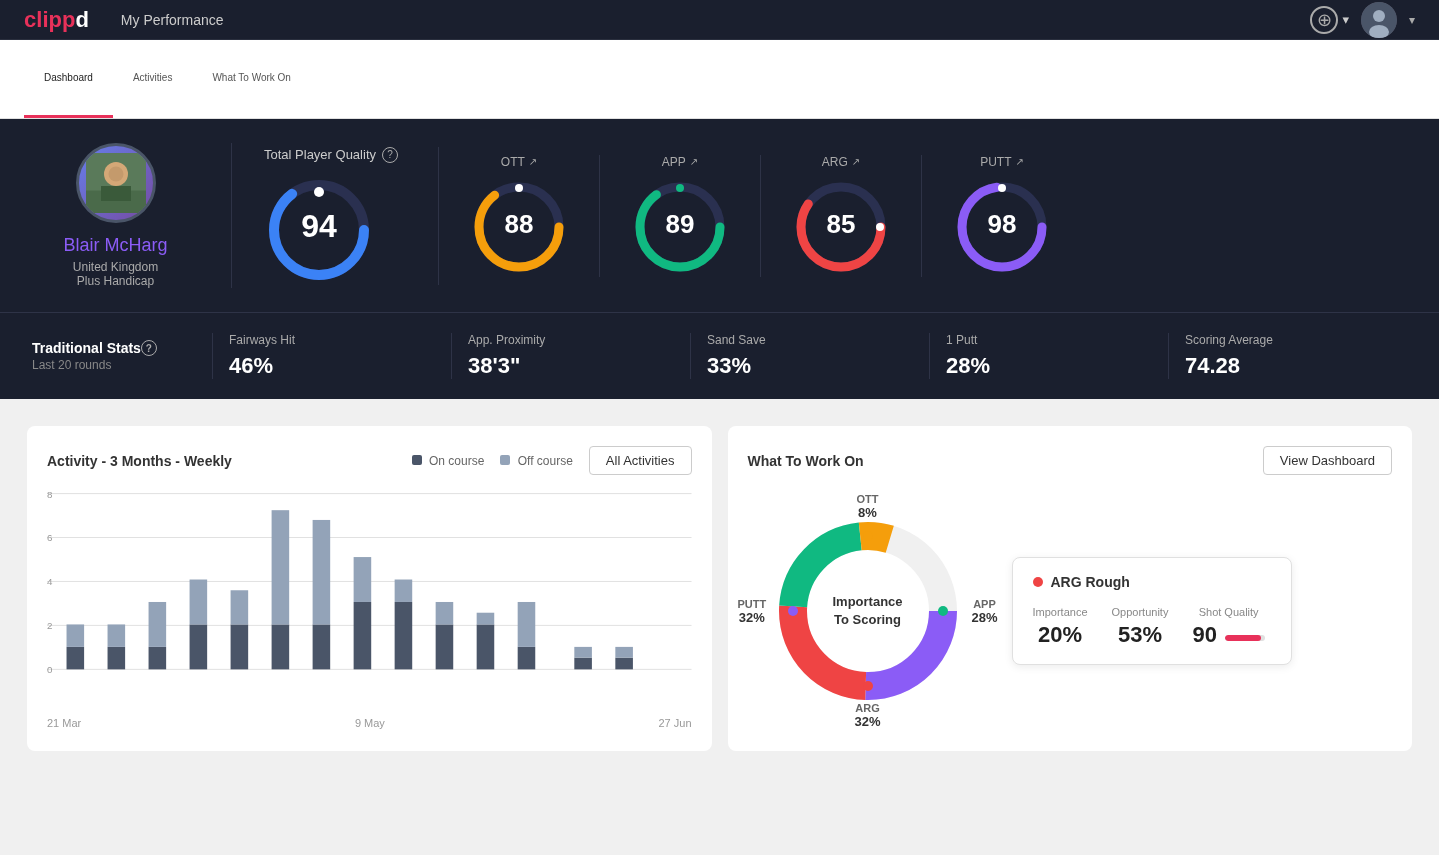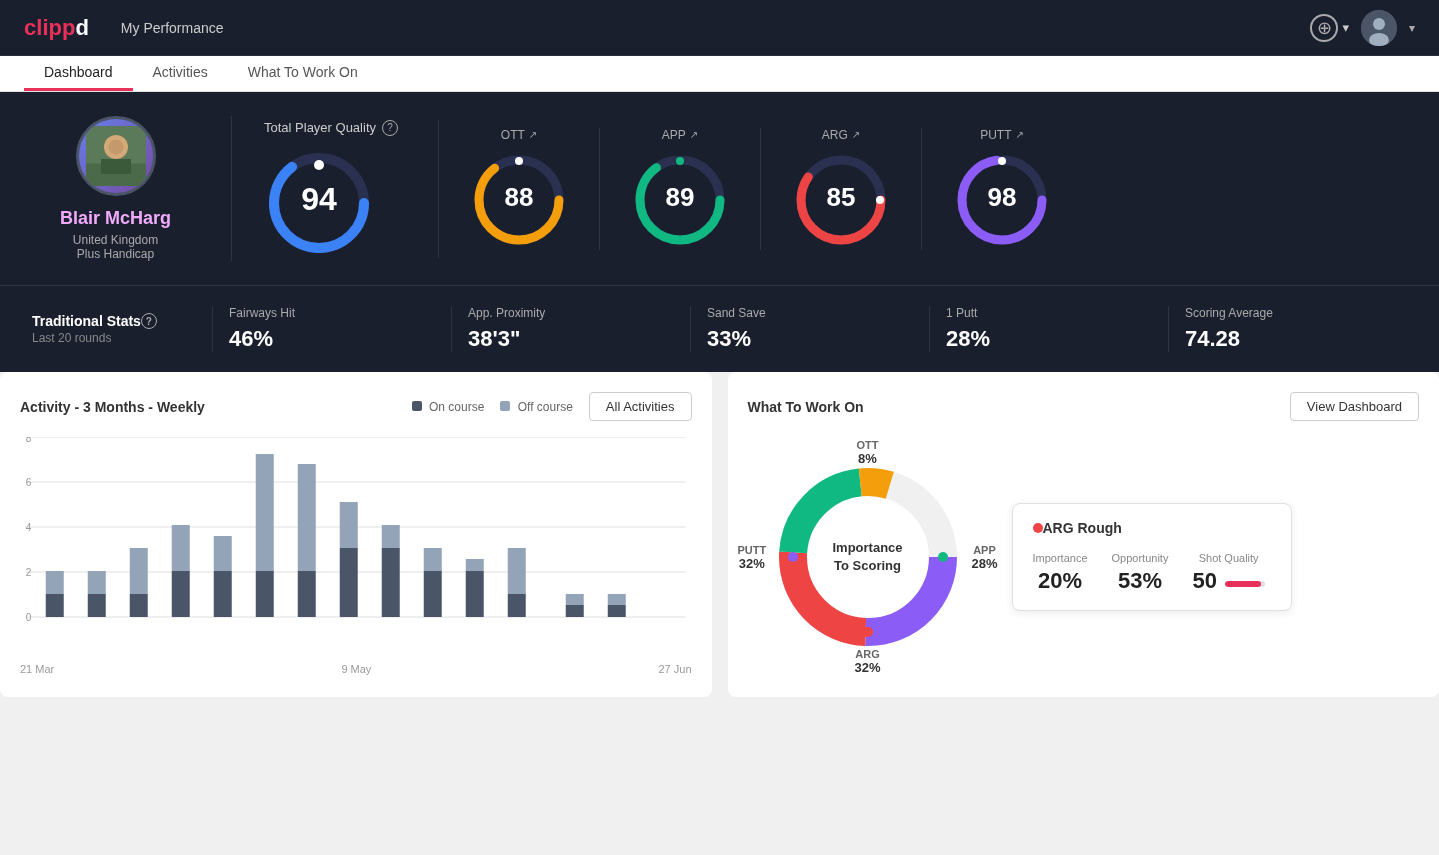--- a/index.html
+++ b/index.html
@@ -4,21 +4,21 @@
   <style>
     * { box-sizing: border-box; margin: 0; padding: 0; }
     body { font-family: -apple-system, BlinkMacSystemFont, 'Segoe UI', sans-serif; background: #f0f0f0; color: #fff; }
 
     
     .header {
       background: #1a1f2e;
       display: flex;
       align-items: center;
       padding: 0 24px;
-      height: 56px;
+      height: 40px;
       border-bottom: 1px solid #2a2f3e;
     }
     .logo {
       display: flex;
       align-items: center;
       margin-right: 32px;
     }
     .logo-text {
       font-size: 22px;
       font-weight: 700;
@@ -58,22 +58,22 @@
     }
 
     
     .nav-tabs {
       background: #fff;
       display: flex;
       padding: 0 24px;
       border-bottom: 1px solid #e0e0e0;
     }
     .nav-tab {
-      padding: 8px 20px;
-      font-size: 14px;
+      padding: 32px 20px;
+      font-size: 10px;
       color: #555;
       cursor: pointer;
       border-bottom: 3px solid transparent;
       text-decoration: none;
     }
     .nav-tab.active {
       color: #222;
       border-bottom: 3px solid #e8315a;
       font-weight: 500;
     }
@@ -102,22 +102,22 @@
       background: linear-gradient(135deg, #667eea 0%, #764ba2 100%);
       display: flex;
       align-items: center;
       justify-content: center;
       overflow: hidden;
       margin-bottom: 12px;
     }
     .player-avatar svg { width: 60px; height: 60px; }
     .player-name {
       font-size: 18px;
-      font-weight: 700;
-      color: #f0abfc;
+      font-weight: 400;
+      color: #8b5cf6;
       text-align: right;
     }
     .player-country {
       font-size: 12px;
       color: #aaa;
       text-align: center;
       margin-top: 4px;
     }
     .player-handicap {
       font-size: 12px;
@@ -212,21 +212,21 @@
     .stat-value {
       font-size: 22px;
       font-weight: 600;
       color: #fff;
     }
 
     
     .bottom-panels {
       display: flex;
       gap: 16px;
-      padding: 0;
+      padding: 27px;
       background: #f0f0f0;
     }
     .panel {
       background: #fff;
       border-radius: 8px;
       flex: 1;
       padding: 20px;
       color: #333;
     }
     .panel-header {
@@ -323,21 +323,21 @@
       background: #fff;
       border: 1px solid #e0e0e0;
       border-radius: 8px;
       padding: 16px 20px;
       min-width: 280px;
       box-shadow: 0 2px 8px rgba(0,0,0,0.08);
     }
     .info-card-title {
       display: flex;
       align-items: center;
-      gap: 0;
+      gap: 8px;
       font-size: 14px;
       font-weight: 600;
       color: #333;
       margin-bottom: 16px;
     }
     .info-card-title .dot {
       width: 10px;
       height: 10px;
       border-radius: 50%;
       background: #e8315a;
@@ -692,21 +692,21 @@
             <div class="metric-label">Importance</div>
             <div class="metric-value">20%</div>
           </div>
           <div class="metric-col">
             <div class="metric-label">Opportunity</div>
             <div class="metric-value">53%</div>
           </div>
           <div class="metric-col">
             <div class="metric-label">Shot Quality</div>
             <div style="display:flex; align-items:center; gap:8px;">
-              <div class="metric-value">50</div>
+              <div class="metric-value">90</div>
               <div class="metric-bar">
                 <div class="metric-bar-fill" style="width:90%;"></div>
               </div>
             </div>
           </div>
         </div>
       </div>
     </div>
   </div>
 </div>

